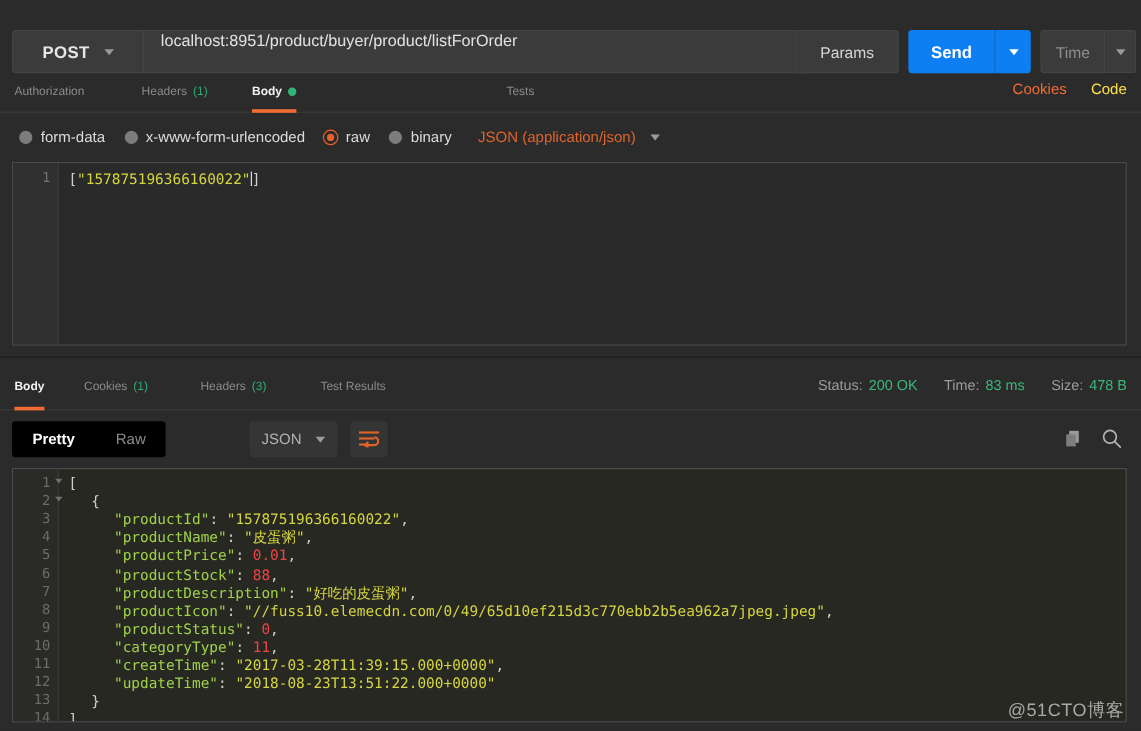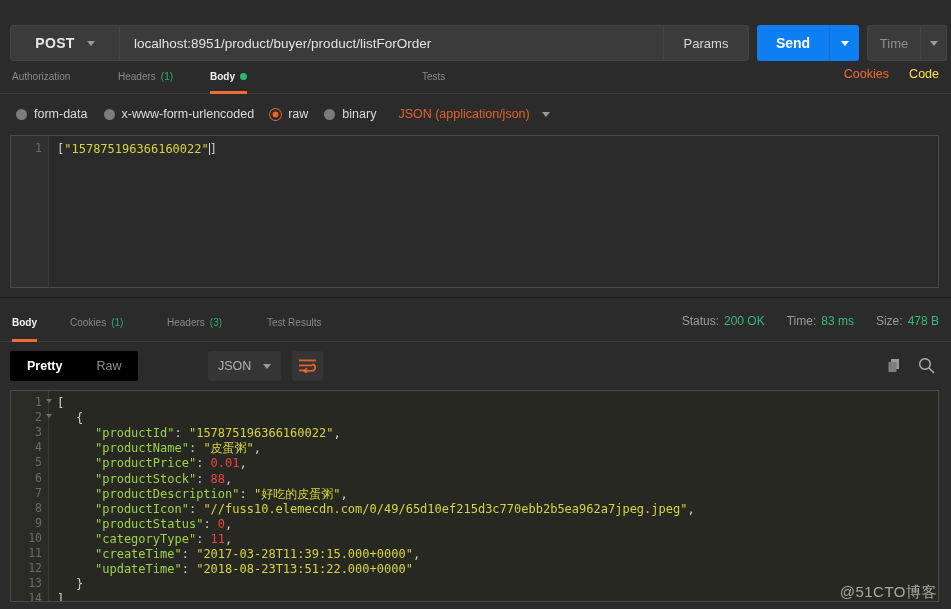--- a/index.html
+++ b/index.html
@@ -19,21 +19,21 @@
     display: flex; align-items: center; justify-content: center; gap: 12px;
     cursor: pointer;
   }
   .method-label { color: #e6e6e6; font-size: 14px; font-weight: bold; letter-spacing: .3px; }
   .caret { width: 0; height: 0; border-left: 4px solid transparent; border-right: 4px solid transparent; border-top: 5px solid #9a9a9a; }
   .caret.white { border-top-color: #ffffff; }
 
   .url-box {
     position: absolute; left: 120px; top: 12px; width: 551px; height: 36px;
     background: #3b3b3b; border: 1px solid #444; border-left: none;
-    display: flex; align-items: center; padding-left: 14px;
+    display: flex; padding-left: 14px;
   }
   .url-text { color: #e2e2e2; font-size: 13.5px; }
 
   .params-btn {
     position: absolute; left: 663px; top: 12px; width: 86px; height: 36px;
     background: #3b3b3b; border: 1px solid #444; border-radius: 0 3px 3px 0;
     display: flex; align-items: center; justify-content: center;
     color: #d6d6d6; font-size: 13px; cursor: pointer;
   }
 

